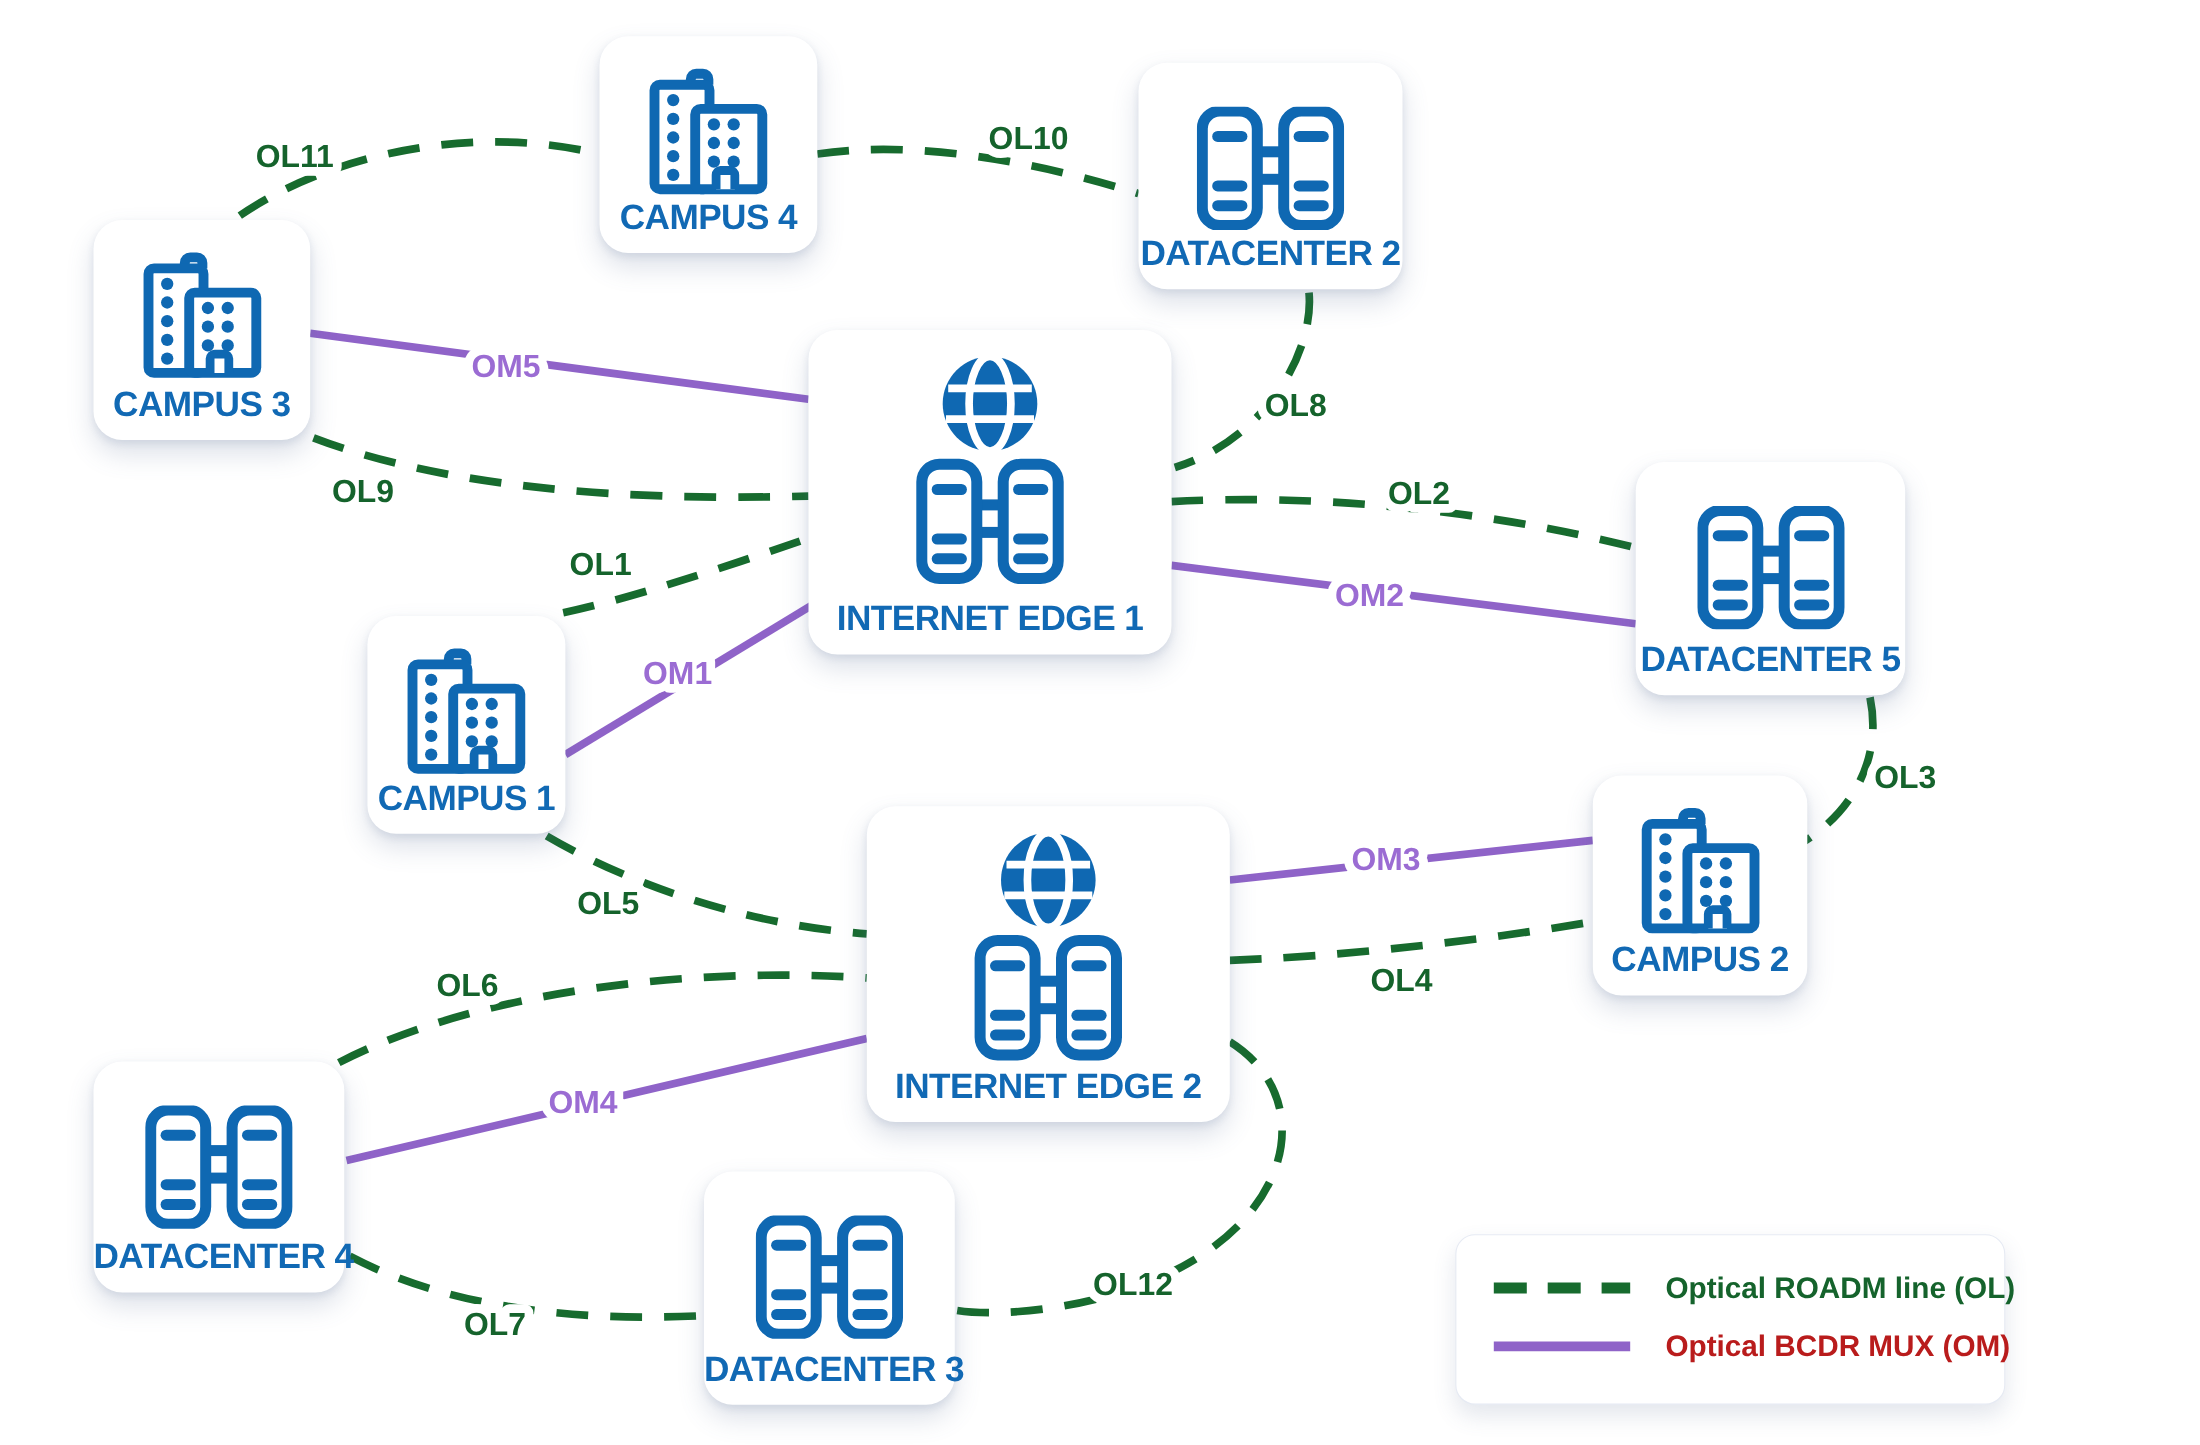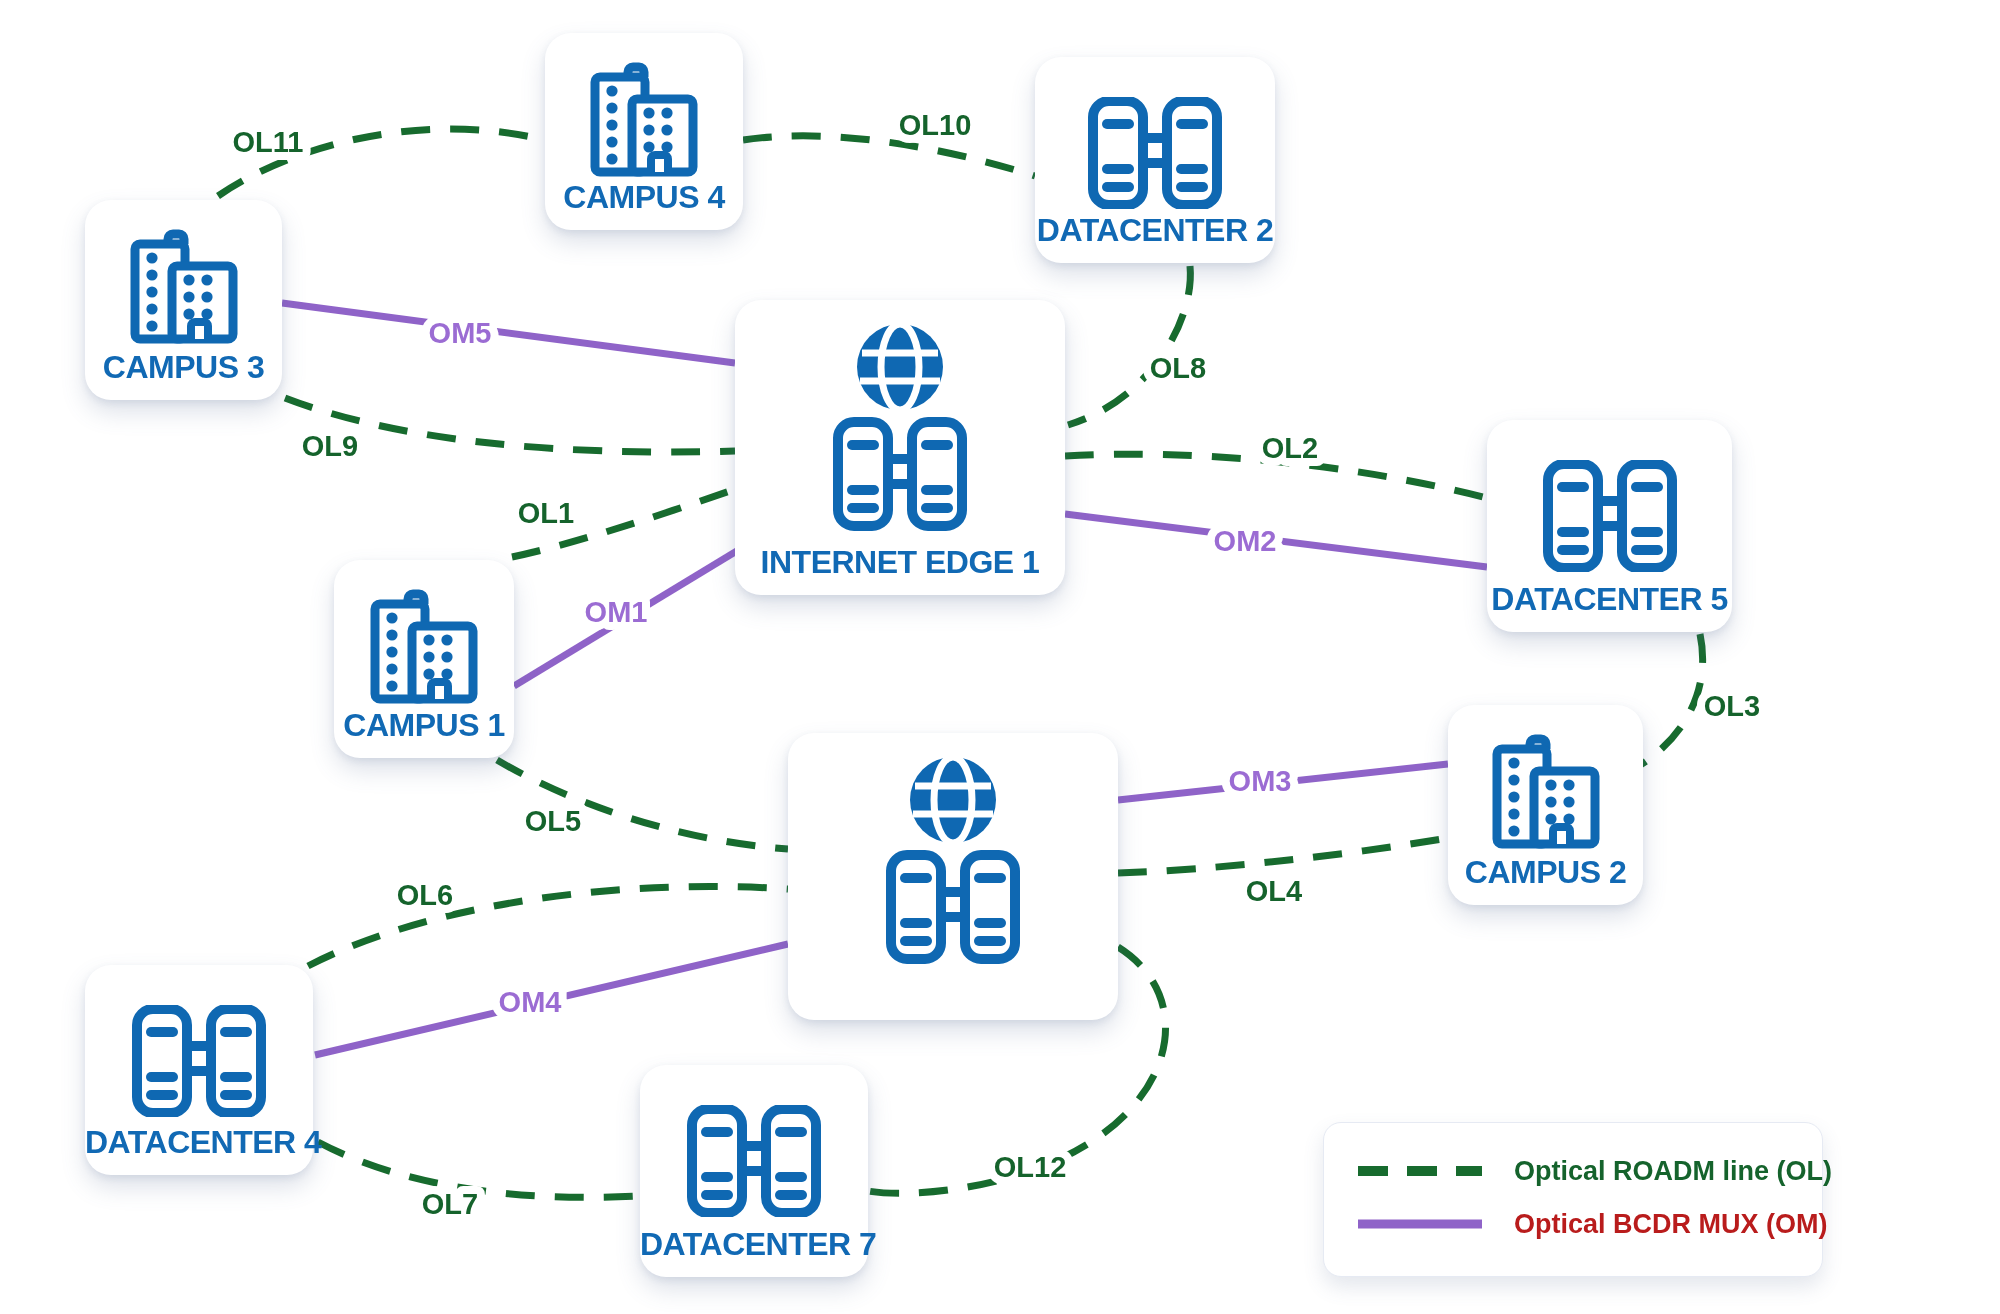--- a/index.html
+++ b/index.html
@@ -237,20 +237,21 @@
     <rect x="5" y="4" width="50" height="104" rx="16" fill="#fff" stroke="#0f68b2" stroke-width="10"></rect>
     <rect x="79" y="4" width="50" height="104" rx="16" fill="#fff" stroke="#0f68b2" stroke-width="10"></rect>
     <line x1="19" y1="27" x2="41" y2="27" stroke="#0f68b2" stroke-width="10" stroke-linecap="round"></line>
     <line x1="19" y1="72" x2="41" y2="72" stroke="#0f68b2" stroke-width="10" stroke-linecap="round"></line>
     <line x1="19" y1="90" x2="41" y2="90" stroke="#0f68b2" stroke-width="10" stroke-linecap="round"></line>
     <line x1="93" y1="27" x2="115" y2="27" stroke="#0f68b2" stroke-width="10" stroke-linecap="round"></line>
     <line x1="93" y1="72" x2="115" y2="72" stroke="#0f68b2" stroke-width="10" stroke-linecap="round"></line>
     <line x1="93" y1="90" x2="115" y2="90" stroke="#0f68b2" stroke-width="10" stroke-linecap="round"></line>
   </g>
   </svg>
+        <div class="node-label">INTERNET EDGE 2</div>
       </div>
       <div class="node datacenter" style="left: 85px; top: 965px; width: 228px; height: 210px;">
         <svg class="icon" width="134" height="112" viewBox="0 0 134 112">
 
   <g transform="translate(0,0) scale(1)">
     <rect x="55" y="36" width="24" height="10" fill="#0f68b2"></rect>
     <rect x="55" y="61" width="24" height="10" fill="#0f68b2"></rect>
     <rect x="5" y="4" width="50" height="104" rx="16" fill="#fff" stroke="#0f68b2" stroke-width="10"></rect>
     <rect x="79" y="4" width="50" height="104" rx="16" fill="#fff" stroke="#0f68b2" stroke-width="10"></rect>
     <line x1="19" y1="27" x2="41" y2="27" stroke="#0f68b2" stroke-width="10" stroke-linecap="round"></line>
@@ -272,21 +273,21 @@
     <rect x="5" y="4" width="50" height="104" rx="16" fill="#fff" stroke="#0f68b2" stroke-width="10"></rect>
     <rect x="79" y="4" width="50" height="104" rx="16" fill="#fff" stroke="#0f68b2" stroke-width="10"></rect>
     <line x1="19" y1="27" x2="41" y2="27" stroke="#0f68b2" stroke-width="10" stroke-linecap="round"></line>
     <line x1="19" y1="72" x2="41" y2="72" stroke="#0f68b2" stroke-width="10" stroke-linecap="round"></line>
     <line x1="19" y1="90" x2="41" y2="90" stroke="#0f68b2" stroke-width="10" stroke-linecap="round"></line>
     <line x1="93" y1="27" x2="115" y2="27" stroke="#0f68b2" stroke-width="10" stroke-linecap="round"></line>
     <line x1="93" y1="72" x2="115" y2="72" stroke="#0f68b2" stroke-width="10" stroke-linecap="round"></line>
     <line x1="93" y1="90" x2="115" y2="90" stroke="#0f68b2" stroke-width="10" stroke-linecap="round"></line>
   </g>
   </svg>
-        <div class="node-label">DATACENTER 7</div>
+        <div class="node-label">DATACENTER 3</div>
       </div>
     </div>
 
   <div class="legend">
     <div class="legend-row">
       <svg class="legend-sample" width="128" height="12" viewBox="0 0 128 12">
         <line x1="2" y1="6" x2="126" y2="6" stroke="#176b2e" stroke-width="10" stroke-dasharray="30 19"></line>
       </svg>
       <span class="legend-text ol">Optical ROADM line (OL)</span>
     </div>

